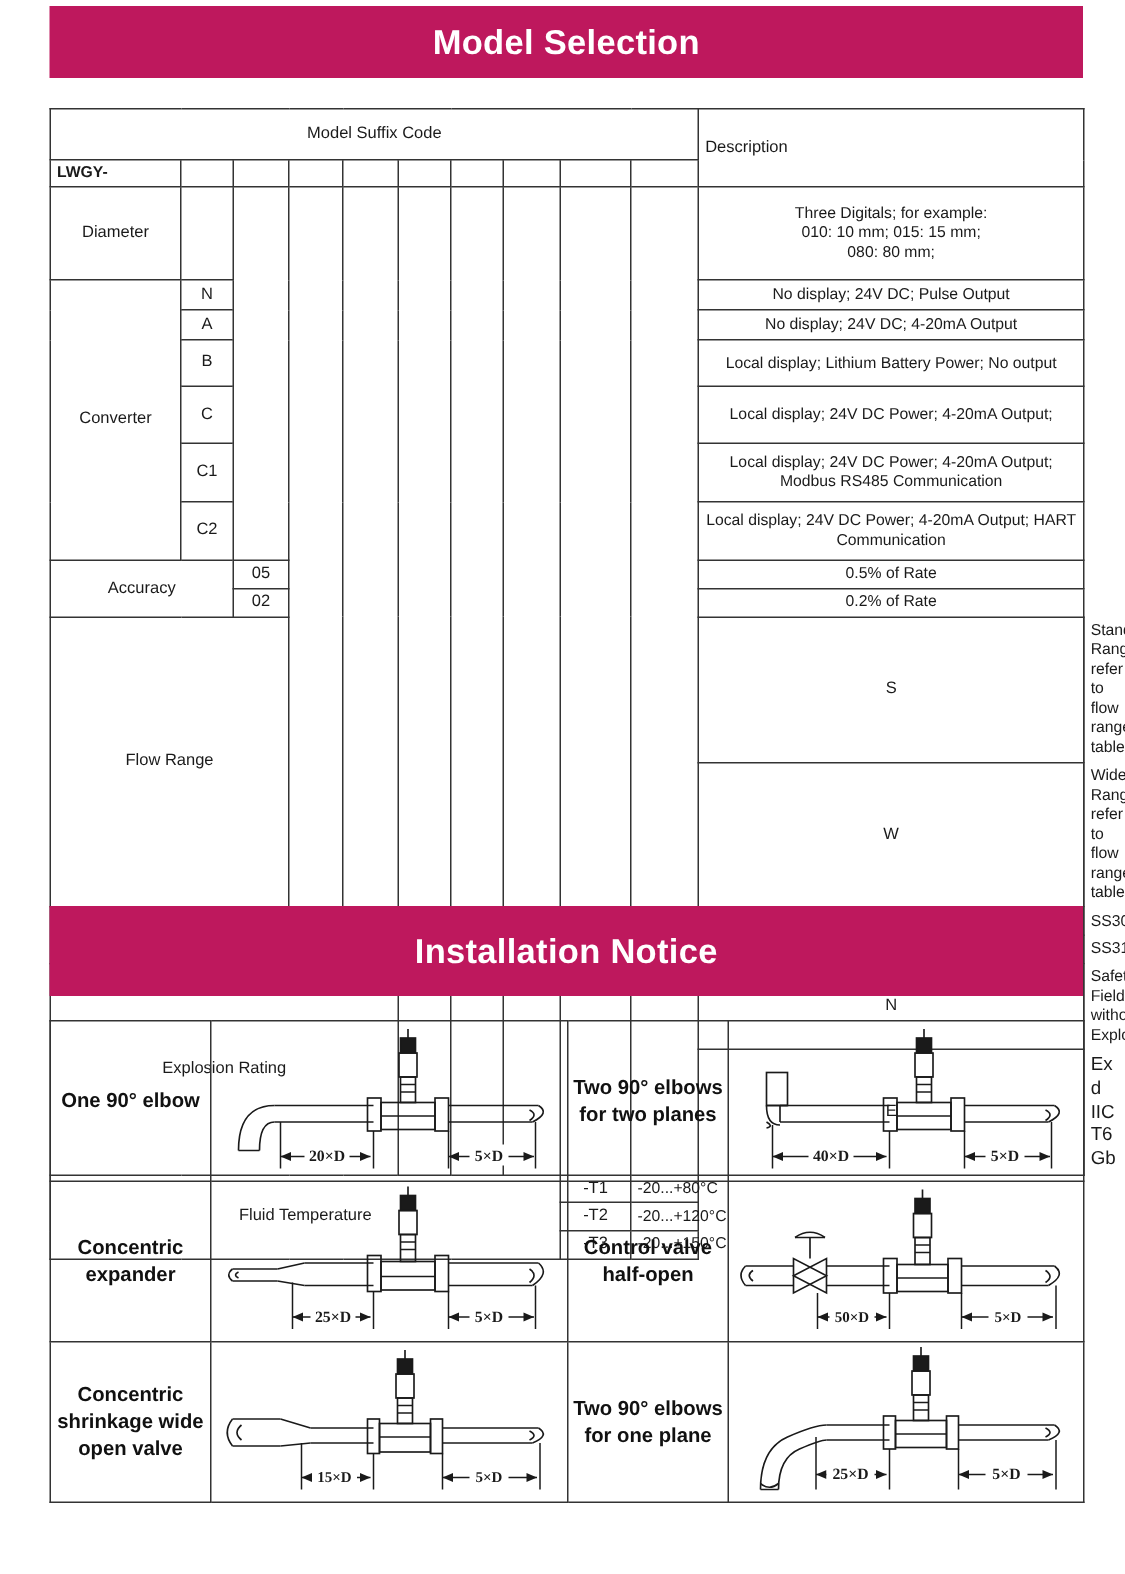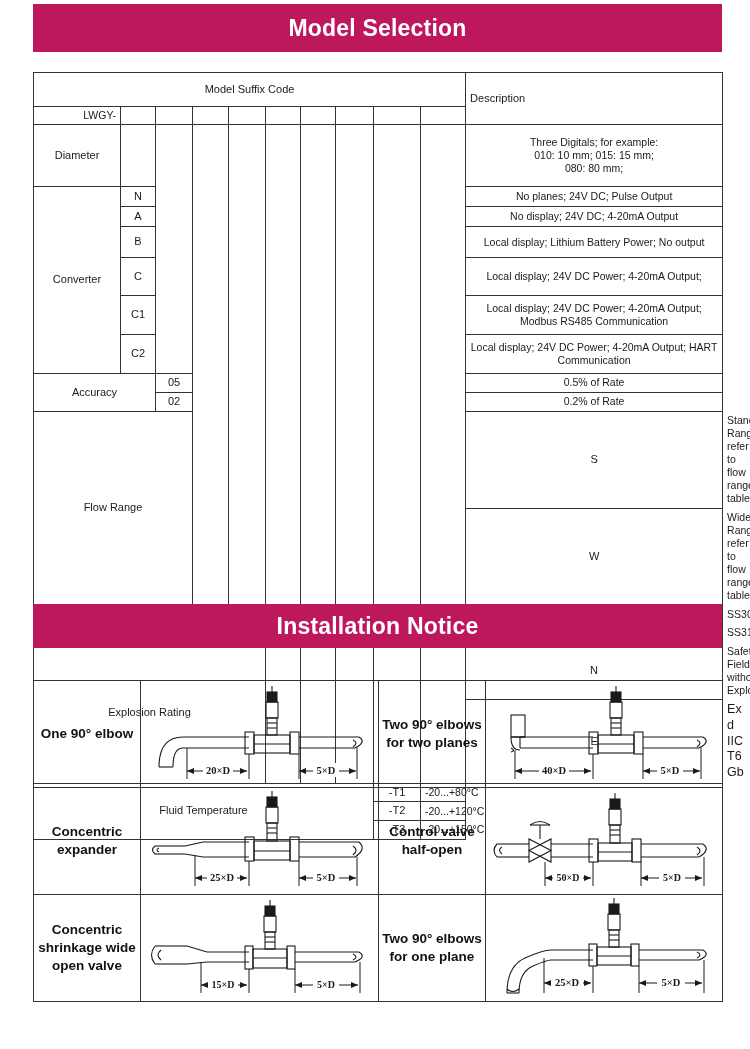--- a/index.html
+++ b/index.html
@@ -17,38 +17,38 @@
     position: absolute;
     left: 33px; width: 689px;
     background: #be185d;
     color: #ffffff;
     font-weight: bold;
     font-size: 23px;
     display: flex; align-items: center; justify-content: center;
     letter-spacing: 0.2px;
   }
   #banner-model { top: 4px; height: 48px; }
-  #banner-install { top: 604px; height: 44px; }
+  #banner-install { top: 604px; height: 60px; }
 
   
   .spec-table {
     position: absolute;
     left: 33px; top: 72px;
     width: 689px;
     border-collapse: collapse;
     table-layout: fixed;
     font-size: 10.5px;
   }
   .spec-table td {
     border: 1px solid #333;
     padding: 2px 4px;
     vertical-align: middle;
     line-height: 1.25;
   }
-  .ctr { text-align: right; }
+  .ctr { text-align: left; font-weight: bold; }
   .hdr-suffix { text-align: center; font-size: 11px; height: 34px; }
   .hdr-desc { text-align: left; padding-left: 10px; font-size: 11px; }
   .code { text-align: center; font-size: 11px; }
   .grp { text-align: center; font-size: 11px; }
   .desc { text-align: center; padding-left: 6px; font-size: 10.5px; white-space: pre-line; }
   .desc-big { font-size: 12.5px; }
   .blank { }
 
   
   .install-table {
@@ -130,21 +130,21 @@
         <td class="blank" rowspan="15"></td>
         <td class="blank" rowspan="15"></td>
         <td class="desc">Three Digitals; for example:
 010: 10 mm;                015: 15 mm;
 080: 80 mm;</td>
       </tr>
 
       <tr>
         <td class="grp" rowspan="6">Converter</td>
         <td class="code" style="height:20px">N</td>
-        <td class="desc">No planes; 24V DC; Pulse Output</td>
+        <td class="desc">No display; 24V DC; Pulse Output</td>
       </tr>
       <tr>
         <td class="code" style="height:20px">A</td>
         <td class="desc">No display; 24V DC; 4-20mA Output</td>
       </tr>
       <tr>
         <td class="code" style="height:31px">B</td>
         <td class="desc">Local display; Lithium Battery Power; No output</td>
       </tr>
       <tr>

